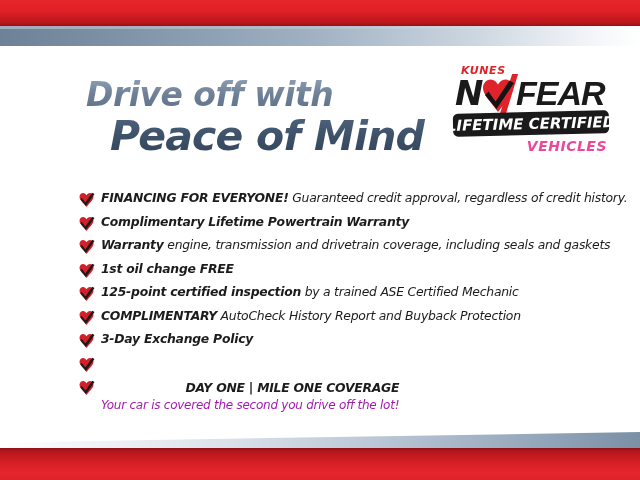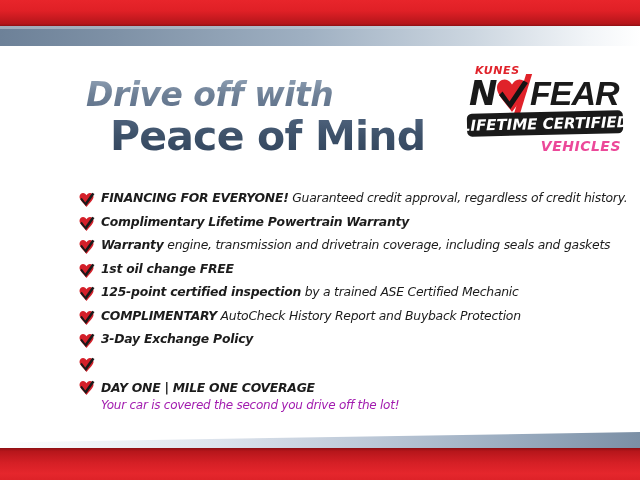--- a/index.html
+++ b/index.html
@@ -48,32 +48,32 @@
     font-family:"DejaVu Sans", sans-serif;
     font-style:italic; font-weight:700;
     font-size:33px; letter-spacing:-0.5px; line-height:1.05;
     color:#6d7f94;
     background:linear-gradient(to bottom, #8fa0b4 0%, #6f8197 45%, #5d7089 100%);
     -webkit-background-clip:text; background-clip:text;
     -webkit-text-fill-color:transparent;
   }
   .headline-line2 {
     font-family:"DejaVu Sans", sans-serif;
-    font-weight:700;
+    font-style:italic; font-weight:700;
     font-size:41px; letter-spacing:-0.8px; line-height:1.08;
     margin-left:24px; margin-top:1px;
     color:#3c506b;
     background:linear-gradient(to bottom, #51657f 0%, #3d5169 50%, #31445c 100%);
     -webkit-background-clip:text; background-clip:text;
     -webkit-text-fill-color:transparent;
   }
 
   
   .logo {
-    position:absolute; left:467px; top:64px; width:158px; height:98px;
+    position:absolute; left:453px; top:64px; width:158px; height:98px;
   }
   .logo-kunes {
     position:absolute; left:8px; top:0px;
     font-family:"DejaVu Sans", sans-serif;
     font-weight:700; font-style:italic; font-size:11px;
     letter-spacing:0.6px; color:#e0222a;
   }
   .logo-nofear {
     position:absolute; left:0px; top:12px; width:158px; height:36px;
   }
@@ -116,20 +116,21 @@
   }
 
   
   .features {
     position:absolute; left:78px; top:190px; width:520px;
   }
   .feature-row {
     display:flex; align-items:flex-start;
     margin-bottom:4.5px;
     min-height:19px;
+    text-align:right;
   }
   .check-icon {
     flex:0 0 auto;
     width:18px; height:16px;
     margin-top:2px; margin-right:5px;
   }
   .feature-text {
     font-family:"DejaVu Sans", sans-serif;
     font-size:12.4px; line-height:16px;
     color:#1c1c1c; font-style:italic;

